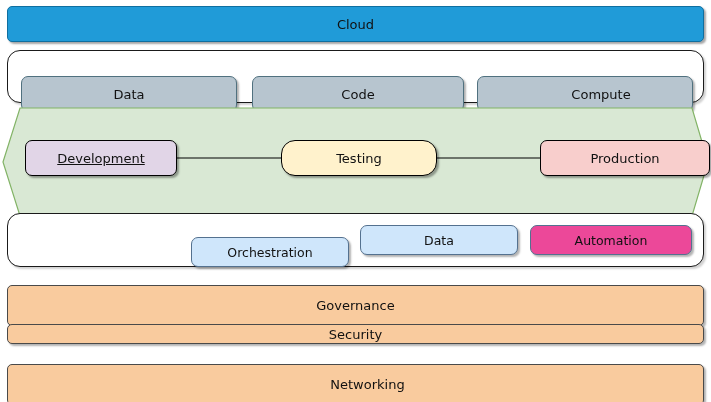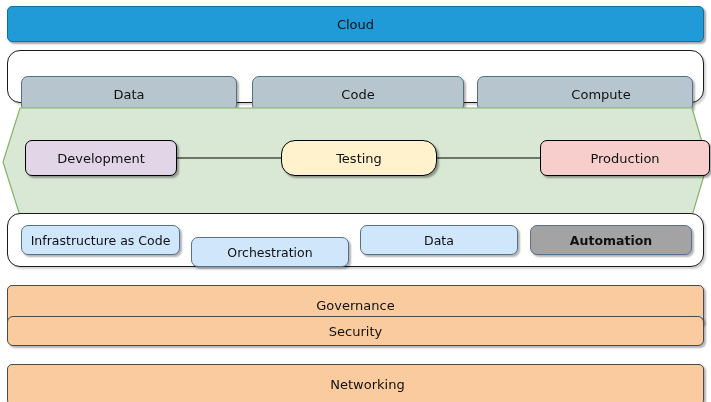--- a/index.html
+++ b/index.html
@@ -54,21 +54,21 @@
   .box-compute { left: 477px; width: 216px; }
   
   .hex-svg { position: absolute; left: 0; top: 106px; width: 711px; height: 112px; }
   
   .stage {
     top: 140px; height: 36px;
     border: 1.5px solid #000000;
     border-radius: 7px;
     box-shadow: 2px 2px 2px rgba(0,0,0,0.35);
   }
-  .box-dev  { left: 25px;  width: 152px; }
+  .box-dev  { left: 25px;  width: 152px; text-decoration: underline; }
   .box-test { left: 281px; width: 156px; border-radius: 14px; }
   .box-prod { left: 540px; width: 170px; }
   
   .blue-box {
     top: 225px; height: 30px;
     border: 1.4px solid #54718f;
     border-radius: 7px;
     box-shadow: 2px 2px 2px rgba(0,0,0,0.3);
     font-size: 12.5px;
   }
@@ -77,21 +77,21 @@
   .box-tests { left: 360px; width: 158px; }
   .box-auto  { left: 530px; width: 162px; }
   
   .layer {
     left: 7px; width: 697px; height: 41px;
     border: 1.2px solid #4a4a4a;
     border-radius: 5px;
     box-shadow: 2px 2px 2px rgba(0,0,0,0.3);
   }
   .layer-1 { top: 285px; }
-  .layer-2 { top: 316px; height: 30px; border-radius: 6px; }
+  .layer-2 { top: 324px; height: 20px; }
   .layer-3 { top: 364px; }
 </style>
 </head>
 <body>
 
 <div class="canvas">
 
   <div class="node cloud" style="background: rgb(32, 155, 216);">Cloud</div>
 
   <div class="group group-a"></div>
@@ -103,22 +103,21 @@
     <polygon points="20,2 692,2 708,56 692,110 20,110 3,56" stroke-width="1.2" fill="#d9e8d4" stroke="#82b366"></polygon>
     <line x1="177" y1="52" x2="281" y2="52" stroke-width="1.2" stroke="#000000"></line>
     <line x1="437" y1="52" x2="540" y2="52" stroke-width="1.2" stroke="#000000"></line>
   </svg>
 
   <div class="node stage box-dev" style="background: rgb(225, 213, 231);">Development</div>
   <div class="node stage box-test" style="background: rgb(255, 242, 204);">Testing</div>
   <div class="node stage box-prod" style="background: rgb(248, 206, 204);">Production</div>
 
   <div class="group group-b"></div>
-  <div class="node blue-box box-iac" style="background: rgb(207, 230, 251);">Infrastructure as Code</div>
   <div class="node blue-box box-orch" style="background: rgb(207, 230, 251);">Orchestration</div>
   <div class="node blue-box box-tests" style="background: rgb(207, 230, 251);">Data</div>
-  <div class="node blue-box box-auto" style="background: #a3a3a3; font-weight: bold;">Automation</div>
+  <div class="node blue-box box-auto" style="background: #ec4899;">Automation</div>
 
   <div class="node layer layer-1" style="background: rgb(249, 203, 158);">Governance</div>
   <div class="node layer layer-2" style="background: rgb(249, 203, 158);">Security</div>
   <div class="node layer layer-3" style="background: rgb(249, 203, 158); padding-left: 24px;">Networking</div>
 
 </div>
 
 </body></html>

